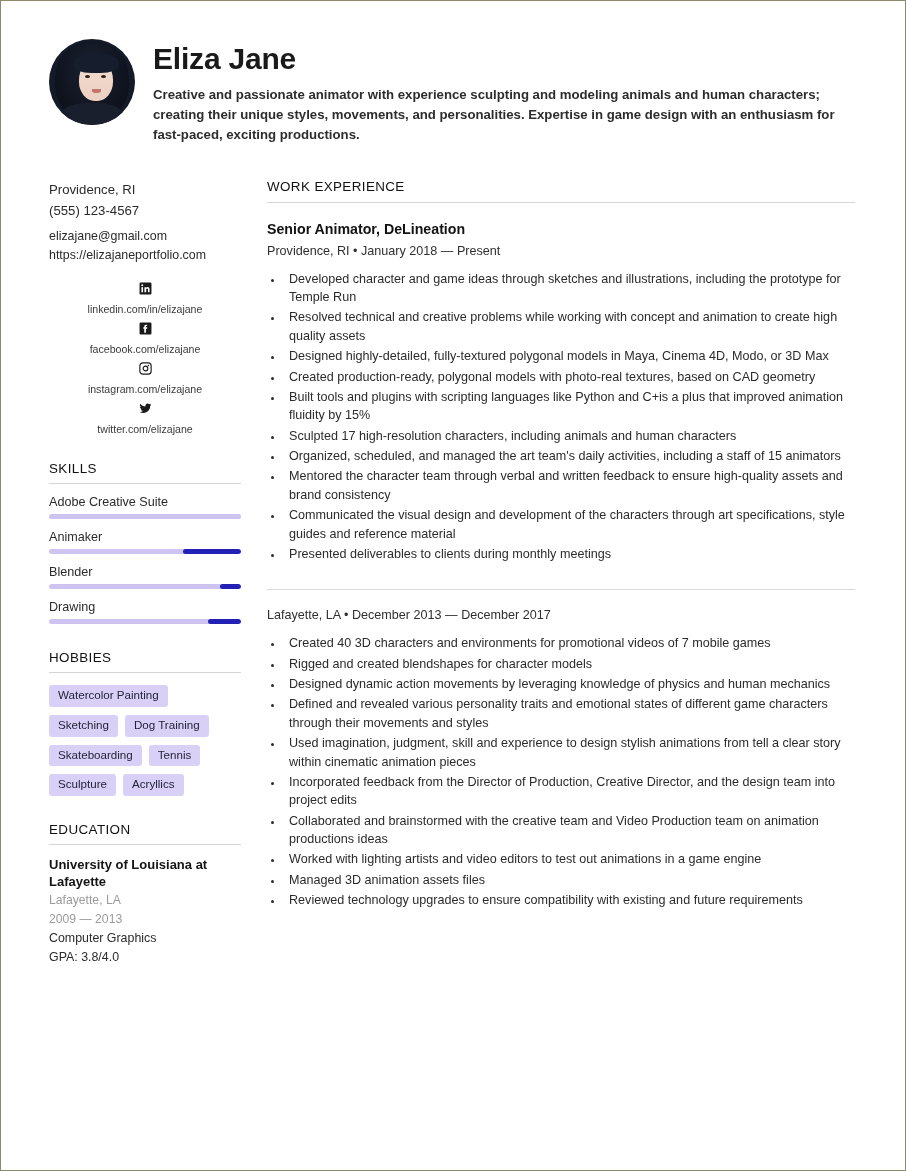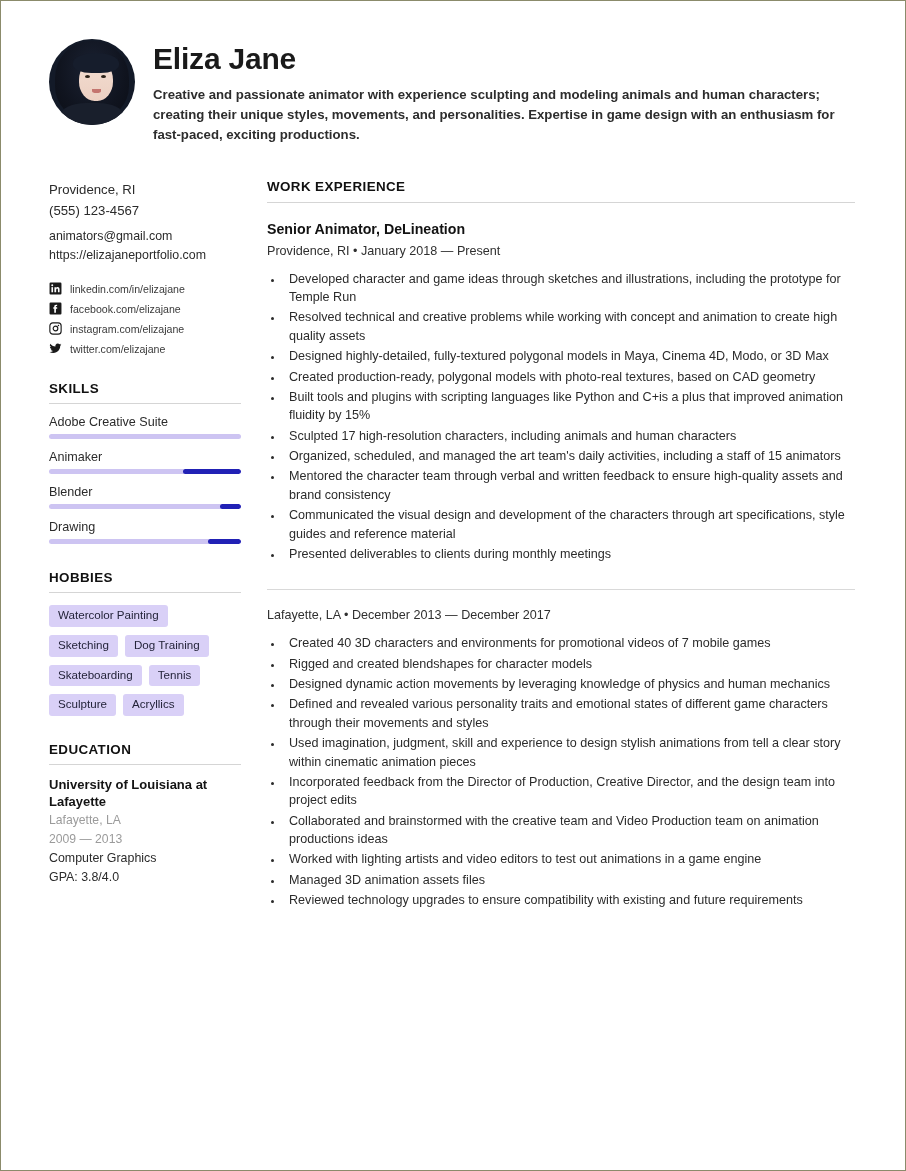--- a/index.html
+++ b/index.html
@@ -75,27 +75,27 @@
   .cols { display: flex; gap: 26px; margin-top: 34px; align-items: flex-start; }
   .left { width: 192px; flex: 0 0 192px; }
   .right { flex: 1; }
 
   
   .contact-line { font-size: 13.2px; color: #2b2b2b; line-height: 1.62; }
   .contact-line.phone { margin-bottom: 6px; }
   .contact-small { font-size: 12.4px; color: #2b2b2b; line-height: 1.48; }
 
   .socials { margin-top: 18px; }
-  .social-row { display: flex; align-items: center; gap: 8px; margin-bottom: 7px; }
+  .social-row { display: flex; align-items: center; gap: 8px; margin-bottom: 7px; flex-direction: column; }
   .social-row .lbl { font-size: 10.6px; color: #3a3a3a; }
   .sico { width: 13px; height: 13px; flex: 0 0 13px; display: block; }
 
   
   .sec-title {
-    font-size: 13.4px; font-weight: bold; letter-spacing: 0.4px;
+    font-size: 13.4px; font-weight: normal; letter-spacing: 0.4px;
     color: #111; text-transform: uppercase;
   }
   .sec-rule { height: 1px; background: #d5d5d5; margin-top: 7px; }
   .left .sec-wrap { margin-top: 26px; }
 
   
   .skill { margin-top: 11px; }
   .skill-name { font-size: 12.6px; color: #2b2b2b; margin-bottom: 5px; }
   .skill-track {
     position: relative; height: 5px; width: 100%;
@@ -157,21 +157,21 @@
       </div>
     </div>
 
     <div class="cols">
 
       <div class="left">
 
         <div>
           <div class="contact-line">Providence, RI</div>
           <div class="contact-line phone">(555) 123-4567</div>
-          <div class="contact-small">animators@gmail.com</div>
+          <div class="contact-small">elizajane@gmail.com</div>
           <div class="contact-small">https://elizajaneportfolio.com</div>
         </div>
 
         <div class="socials">
           <div class="social-row">
             <svg class="sico" viewBox="0 0 24 24">
               <rect x="1" y="1" width="22" height="22" rx="2" fill="#1a1a1a"></rect>
               <rect x="4.5" y="9.5" width="3" height="9.5" fill="#fff"></rect>
               <circle cx="6" cy="6" r="1.8" fill="#fff"></circle>
               <path d="M10 9.5h2.9v1.3c.5-.9 1.6-1.5 2.9-1.5 2.3 0 3.7 1.4 3.7 4.1V19h-3v-4.9c0-1.3-.5-2-1.6-2-1 0-1.7.7-1.7 2V19H10z" fill="#fff"></path>

